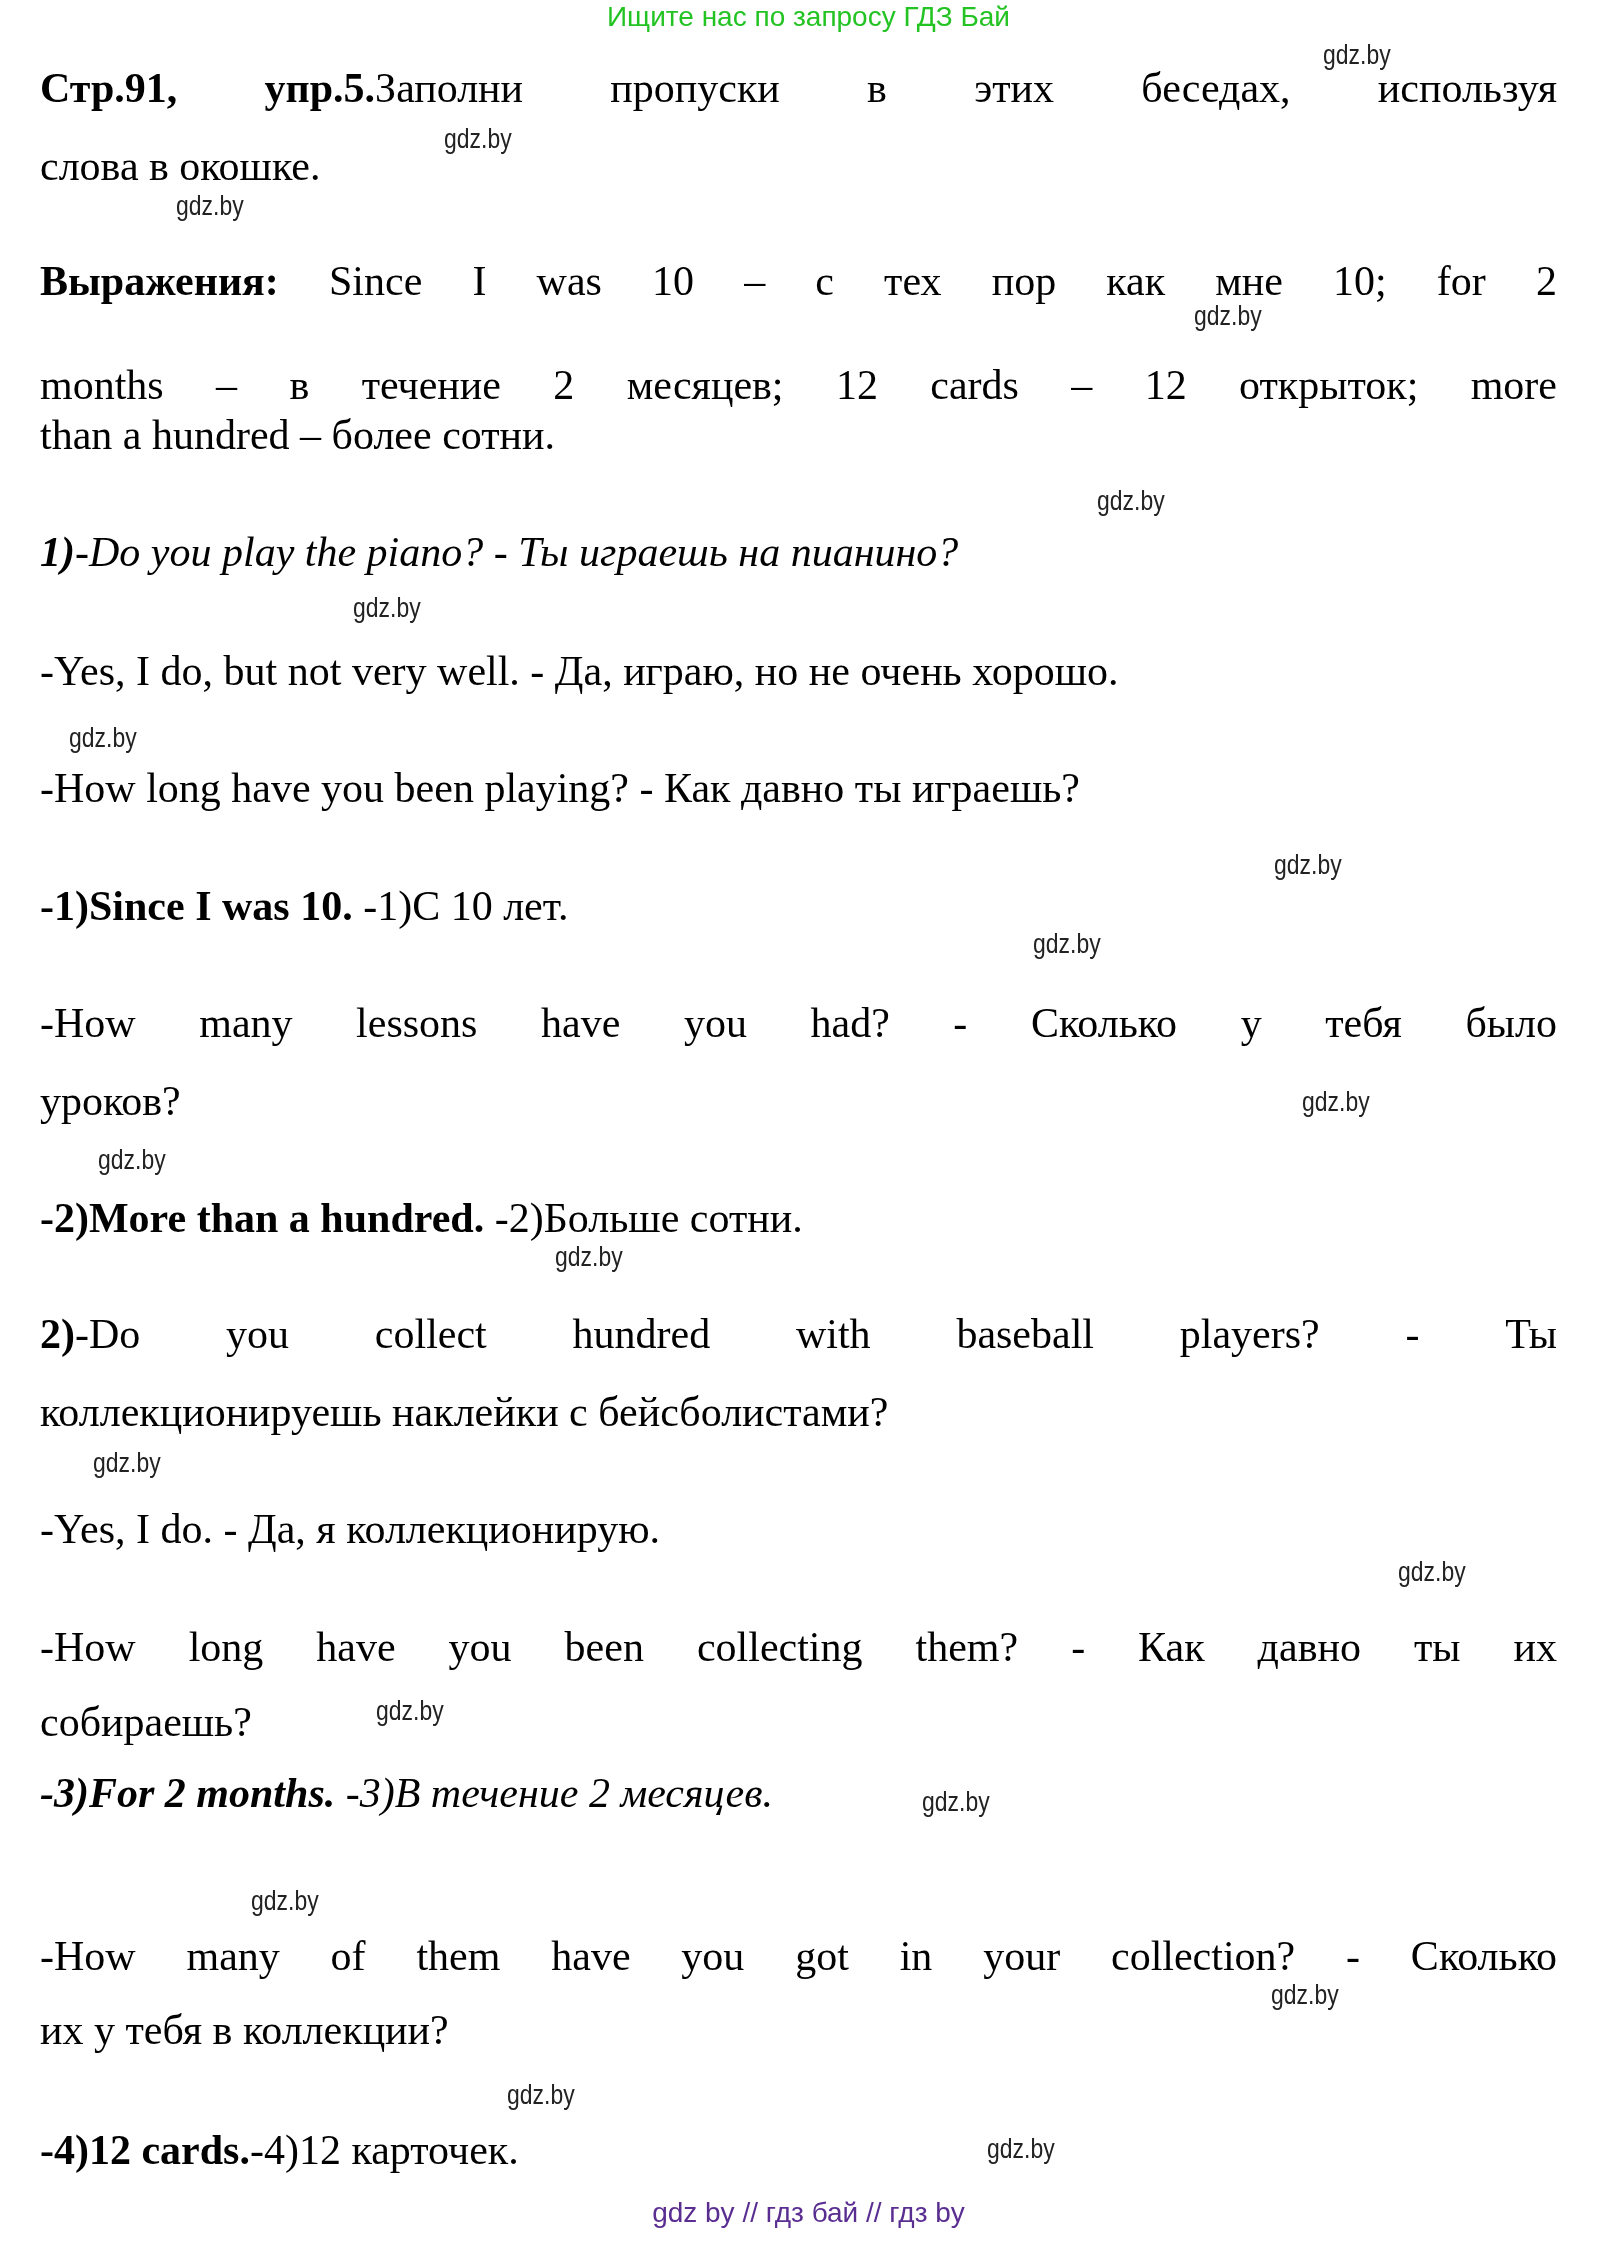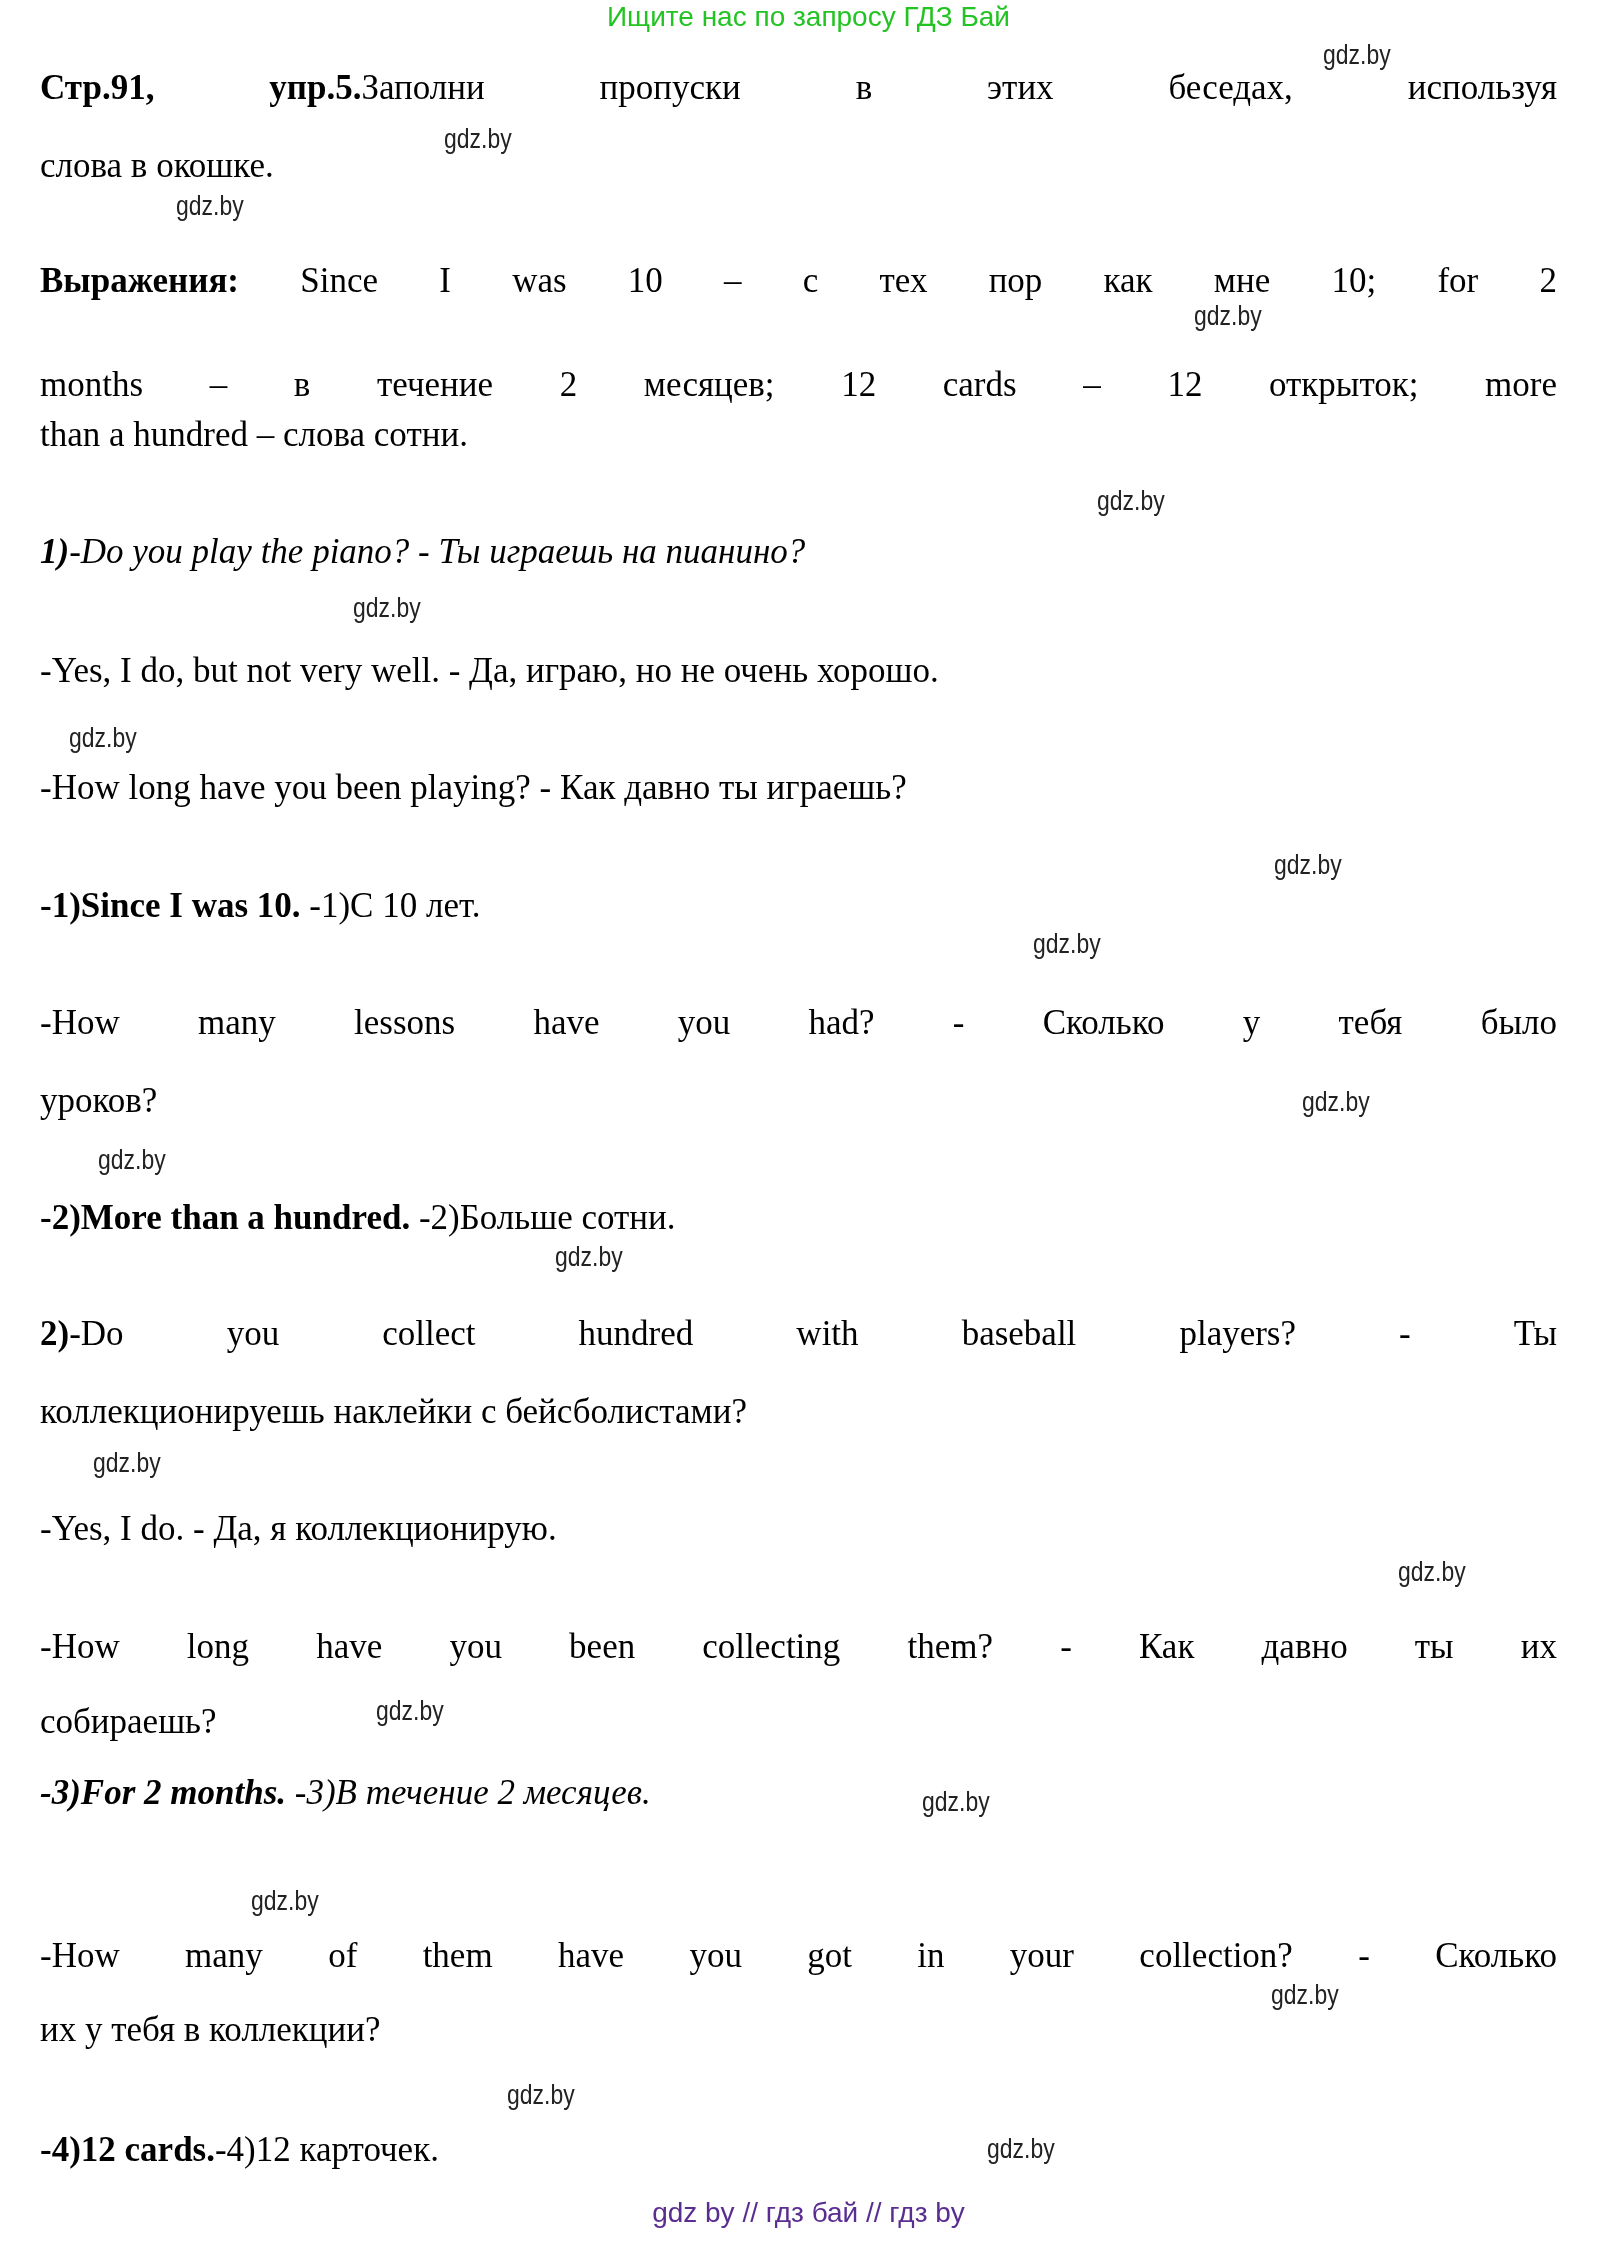--- a/index.html
+++ b/index.html
@@ -1,36 +1,36 @@
 <!DOCTYPE html>
 <html><head>
 <meta charset="utf-8">
 <style>
   html, body { margin:0; padding:0; background:#ffffff; }
   body { width:1617px; height:2259px; position:relative; overflow:hidden; }
   .serif { font-family: "Liberation Serif", "DejaVu Serif", serif; color:#000; }
   .sans { font-family: "Liberation Sans", "DejaVu Sans", sans-serif; }
   .header-link { position:absolute; top:0; left:0; width:1617px; text-align:center; font-size:28px; line-height:34px; }
-  .line { position:absolute; left:40px; width:1517px; font-size:35px; line-height:60px; white-space:nowrap; }
+  .line { position:absolute; left:40px; width:1517px; font-size:42px; line-height:60px; white-space:nowrap; }
   .just { text-align:justify; text-align-last:justify; }
   b { font-weight:bold; }
   .wm { position:absolute; font-size:27px; line-height:30px; color:#222; transform:scaleX(0.85); transform-origin:left top; }
   .footer { position:absolute; top:2197px; left:0; width:1617px; text-align:center; font-size:28px; }
 </style>
 </head>
 <body>
 
 <div class="header-link sans" style="color:#22c322;">Ищите нас по запросу ГДЗ Бай</div>
 
 <div class="line serif just" style="top:58px;"><b>Стр.91, упр.5.</b><span>Заполни пропуски в этих беседах, используя</span></div>
 <div class="line serif" style="top:136px;"><span>слова в окошке.</span></div>
 
 <div class="line serif just" style="top:251px;"><b>Выражения:</b> <span>Since I was 10 – с тех пор как мне 10; for 2</span></div>
 <div class="line serif just" style="top:329px;margin-top:26px;"><span>months – в течение 2 месяцев; 12 cards – 12 открыток; more</span></div>
-<div class="line serif" style="top:405px;"><span>than a hundred – слова сотни.</span></div>
+<div class="line serif" style="top:405px;"><span>than a hundred – более сотни.</span></div>
 
 <div class="line serif" style="top:522px;font-style:italic;"><b>1)</b><span>-Do you play the piano? - Ты играешь на пианино?</span></div>
 <div class="line serif" style="top:641px;"><span>-Yes, I do, but not very well. - Да, играю, но не очень хорошо.</span></div>
 <div class="line serif" style="top:758px;"><span>-How long have you been playing? - Как давно ты играешь?</span></div>
 <div class="line serif" style="top:876px;"><b>-1)Since I was 10.</b><span> -1)С 10 лет.</span></div>
 <div class="line serif just" style="top:993px;"><span>-How many lessons have you had? - Сколько у тебя было</span></div>
 <div class="line serif" style="top:1071px;"><span>уроков?</span></div>
 <div class="line serif" style="top:1188px;"><b>-2)More than a hundred.</b><span> -2)Больше сотни.</span></div>
 
 <div class="line serif just" style="top:1304px;"><b>2)</b><span>-Do you collect hundred with baseball players? - Ты</span></div>

